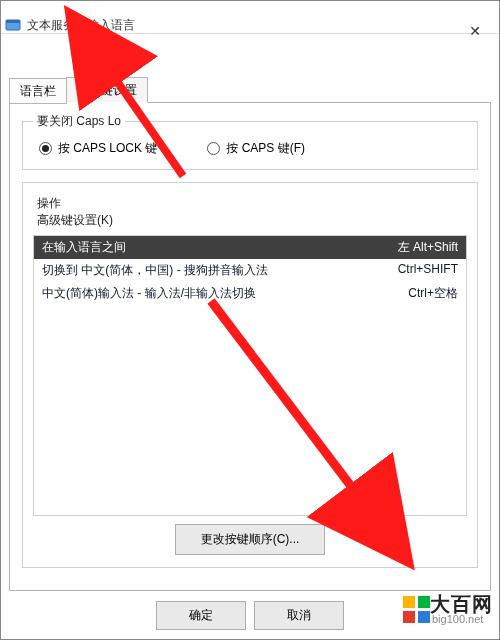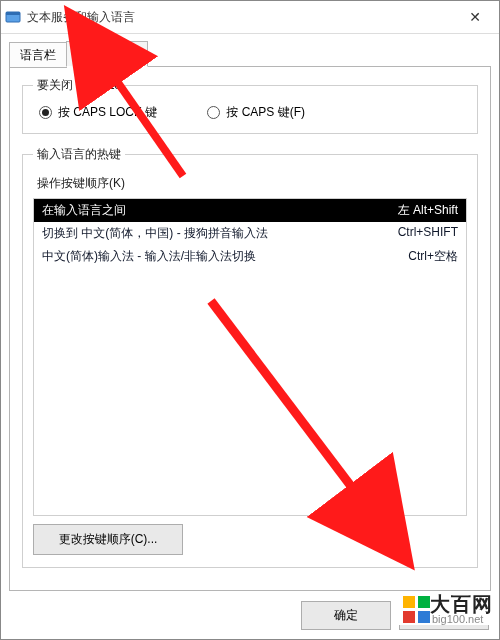--- a/index.html
+++ b/index.html
@@ -10,33 +10,32 @@
     background: #fff;
     width: 500px;
     height: 640px;
     position: relative;
     overflow: hidden;
   }
   .window { border: 1px solid #888; width: 500px; height: 640px; position: relative; background: #fff; }
   .titlebar {
     height: 32px;
     display: flex;
-    align-items: center;
     padding: 16px 4px;
     border-bottom: 1px solid #ddd;
     background: #fff;
   }
   .titlebar .icon { width: 16px; height: 16px; margin-right: 6px; display: inline-block; }
   .titlebar .title { flex: 1; font-size: 12px; color: #333; }
   .titlebar .close {
     width: 40px; height: 28px; display: flex; align-items: center; justify-content: center;
     font-size: 14px; color: #333;
   }
   .client { padding: 6px 8px 8px 8px; height: calc(100% - 32px); display: flex; flex-direction: column; }
-  .tabs { display: flex; align-items: flex-end; height: 26px; position: relative; }
+  .tabs { display: flex; align-items: flex-end; height: 26px; position: relative; margin-top: 36px; }
   .tab {
     padding: 4px 10px 3px 10px;
     border: 1px solid #b5b5b5;
     background: #f5f5f5;
     border-bottom: 1px solid #fff;
     margin-right: -1px;
     position: relative;
     top: 1px;
     font-size: 12px;
   }
@@ -59,49 +58,49 @@
   .radio { display: flex; align-items: center; gap: 6px; }
   .radio .dot {
     width: 13px; height: 13px; border: 1px solid #555; border-radius: 50%;
     display: inline-flex; align-items: center; justify-content: center; background: #fff;
   }
   .radio.selected .dot::after {
     content: ""; width: 7px; height: 7px; background: #222; border-radius: 50%;
   }
   .hotkey-group { flex: 1; display: flex; flex-direction: column; }
   .hotkey-group fieldset { flex: 1; display: flex; flex-direction: column; }
-  .list-hdr { display: flex; justify-content: flex-start; padding: 2px 4px; color: #222; font-size: 12px; }
+  .list-hdr { display: flex; justify-content: flex-start; padding: 2px 4px; color: #222; font-size: 12px; flex-direction: column; }
   .listbox {
     border: 1px solid #cfcfcf;
     flex: 1;
     margin: 4px 0 8px 0;
     background: #fff;
     overflow: hidden;
     min-height: 200px;
   }
   .listrow {
     display: flex; justify-content: space-between;
     padding: 3px 8px;
     font-size: 12px;
     color: #0f172a;
     white-space: nowrap;
   }
-  .listrow.sel { background: #000000; color: #fff; gap: 21px; }
-  .btnrow { display: flex; justify-content: flex-start; }
+  .listrow.sel { background: #404040; color: #fff; gap: 21px; }
+  .btnrow { display: flex; justify-content: center; }
   button.winbtn {
     min-width: 90px;
     padding: 5px 16px;
     background: #e9e9e9;
     border: 1px solid #adadad;
     font-size: 12px;
     font-family: inherit;
   }
   button.winbtn.wide { min-width: 150px; padding: 6px 20px; }
   .footer {
-    display: flex; justify-content: flex-end; gap: 8px;
+    display: flex; justify-content: center; gap: 8px;
     padding: 10px 2px 2px 2px;
   }
   
   .arrow { position: absolute; pointer-events: none; }
   .arrow svg { overflow: visible; }
   
   .wm {
     position: absolute; right: 6px; bottom: 14px;
     display: flex; align-items: center; 
     z-index: 50;
@@ -155,24 +154,23 @@
           </label>
           <label class="radio">
             <span class="dot"></span>
             <span>按 CAPS 键(F)</span>
           </label>
         </div>
       </fieldset>
 
       <div class="hotkey-group">
         <fieldset>
-          <legend>输入语言的热键</legend>
           <div class="list-hdr">
             <span>操作</span>
-            <span>按键顺序(K)</span>
+            <span>高级键设置(K)</span>
           </div>
           <div class="listbox">
             <div class="listrow sel">
               <span>在输入语言之间</span>
               <span>左 Alt+Shift</span>
             </div>
             <div class="listrow">
               <span>切换到 中文(简体，中国) - 搜狗拼音输入法</span>
               <span>Ctrl+SHIFT</span>
             </div>

